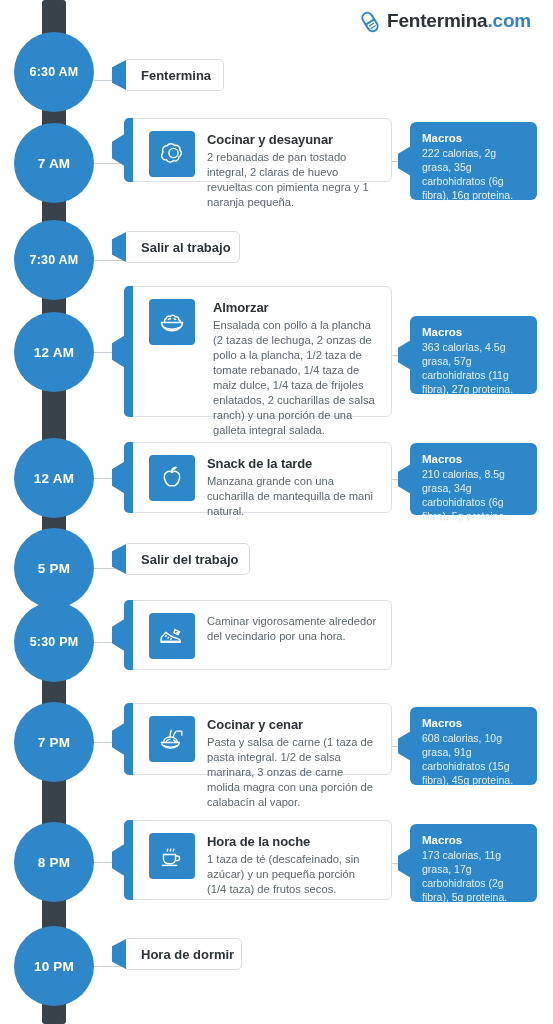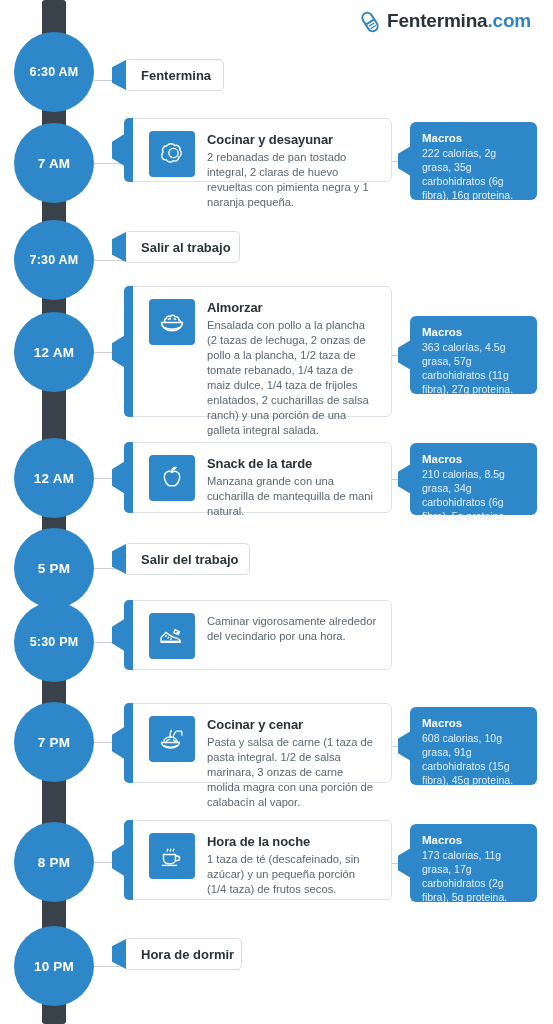--- a/index.html
+++ b/index.html
@@ -247,21 +247,21 @@
       <div class="node small" style="top: 220px;">7:30 AM</div>
       <div class="connector" style="left: 94px; width: 30px; top: 260px;"></div>
       <div class="simple-card" style="left: 124px; top: 231px; width: 116px;">
         <span class="arrow"></span>
         <span>Salir al trabajo</span>
       </div>
     </div>
     <div class="row" style="top: 0px;">
       <div class="node" style="top: 312px;">12 AM</div>
       <div class="connector" style="left: 94px; width: 30px; top: 352px;"></div>
-      <div class="detail-card" style="left: 124px; top: 286px; width: 268px; height: 131px;">
+      <div class="detail-card" style="left: 124px; top: 286px; width: 268px; height: 131px; gap: 6px;">
         <div class="leftbar"></div>
         <div class="notch"></div>
         <div class="icon-box">
           <svg width="30" height="30" viewBox="0 0 30 30" fill="none" stroke="#fff" stroke-width="1.4">
       <path d="M4.5 15.5h21c0 4.6-4.7 8.2-10.5 8.2S4.5 20.1 4.5 15.5z"></path>
       <path d="M8.5 15.5c-1.6-1.1-1.3-3.6.7-4 .1-2.1 2.6-3.2 4.2-1.9 1-1.9 3.9-1.8 4.7.2 2-.8 4.1 1 3.7 3.1 1.6.4 2 2 1 2.6"></path>
       <path d="M11 12.8c.8-.9 2-1.2 3-.8M16.6 12.2c.9-.3 1.9 0 2.5.7"></path>
       <path d="M7 20.2c2.3 1.4 5.1 2.1 8 2.1s5.7-.7 8-2.1"></path>
     </svg>
         </div>
@@ -326,21 +326,21 @@
     </svg>
         </div>
         <div class="card-body">
           <div class="card-desc">Caminar vigorosamente alrededor del vecindario por una hora.</div>
         </div>
       </div>
     </div>
     <div class="row" style="top: 0px;">
       <div class="node" style="top: 702px;">7 PM</div>
       <div class="connector" style="left: 94px; width: 30px; top: 742px;"></div>
-      <div class="detail-card" style="left: 124px; top: 703px; width: 268px; height: 80px;">
+      <div class="detail-card" style="left: 124px; top: 703px; width: 268px; height: 72px;">
         <div class="leftbar"></div>
         <div class="notch"></div>
         <div class="icon-box">
           <svg width="30" height="30" viewBox="0 0 30 30" fill="none" stroke="#fff" stroke-width="1.3">
       <path d="M4.5 18.5h17.8c0 3.1-4 5.6-8.9 5.6s-8.9-2.5-8.9-5.6z"></path>
       <path d="M6.5 18.5c0-3.3 3-5.5 6.9-5.5s6.9 2.2 6.9 5.5"></path>
       <path d="M8.8 18.5c.6-2 2.4-3.2 4.6-3.2M16 15.6c1.5.5 2.6 1.6 3 2.9"></path>
       <path d="M13 13c0-3 .4-5.5 1.6-7M16 13.2c.6-2.4 1.6-4.6 3.2-6"></path>
       <path d="M19.2 7.2h5.6M24.8 7.2v4.5"></path>
       <path d="M6.5 21.4c2 1.2 4.5 1.8 7.1 1.8s5.1-.6 7.1-1.8"></path>

